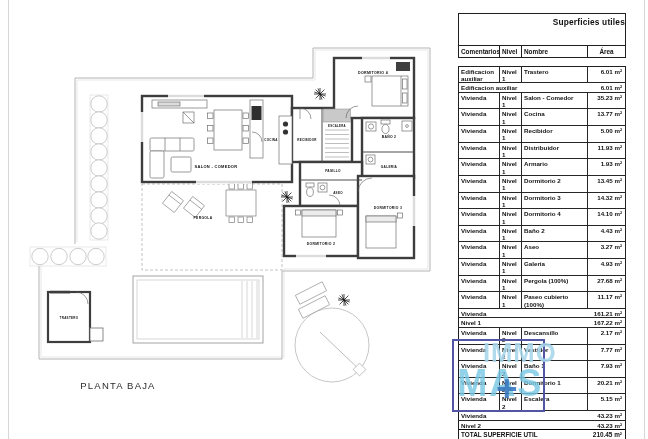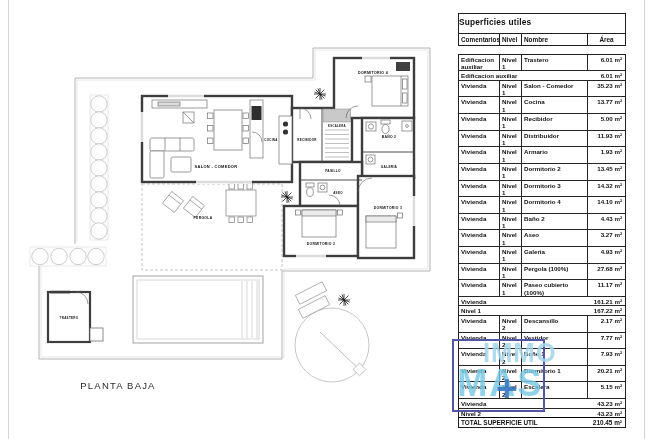--- a/index.html
+++ b/index.html
@@ -2,21 +2,21 @@
 <html><head>
 <meta charset="utf-8">
 <style>
   html,body{margin:0;padding:0;background:#ffffff;}
   #stage{position:relative;width:648px;height:439px;background:#fff;overflow:hidden;
          font-family:"Liberation Sans",sans-serif;}
   .sheet-line{position:absolute;top:0;bottom:0;width:1px;background:#d6d6d6;}
   
   #right-panel{position:absolute;left:458px;top:13px;width:168px;color:#101010;}
   .tbox{border:1.3px solid #1f1f1f;background:#fff;}
-  .t-title{font-size:8.3px;font-weight:bold;text-align:left;padding:3px 0 6px;
+  .t-title{font-size:8.3px;font-weight:bold;text-align:right;padding:3px 0 18px;
            border-bottom:1px solid #1f1f1f;letter-spacing:.2px;}
   .t-head{display:grid;grid-template-columns:40px 22px 66px 1fr;}
   .t-head span{font-size:6.4px;font-weight:bold;padding:2px 2px 1px;line-height:1.2;}
   .t-head .h2,.t-head .h3,.t-head .h4{border-left:1px solid #1f1f1f;}
   .t-head .h4{text-align:center;}
   .rows{margin-top:8px;}
   .t1row{display:grid;grid-template-columns:40px 22px 66px 1fr;box-sizing:border-box;
          min-height:9.5px;align-items:stretch;}
   .t1row + .t1row{border-top:1px solid #262626;}
   .t1row span{font-size:6.2px;font-weight:bold;line-height:1.18;padding:1px 2px 0;}

